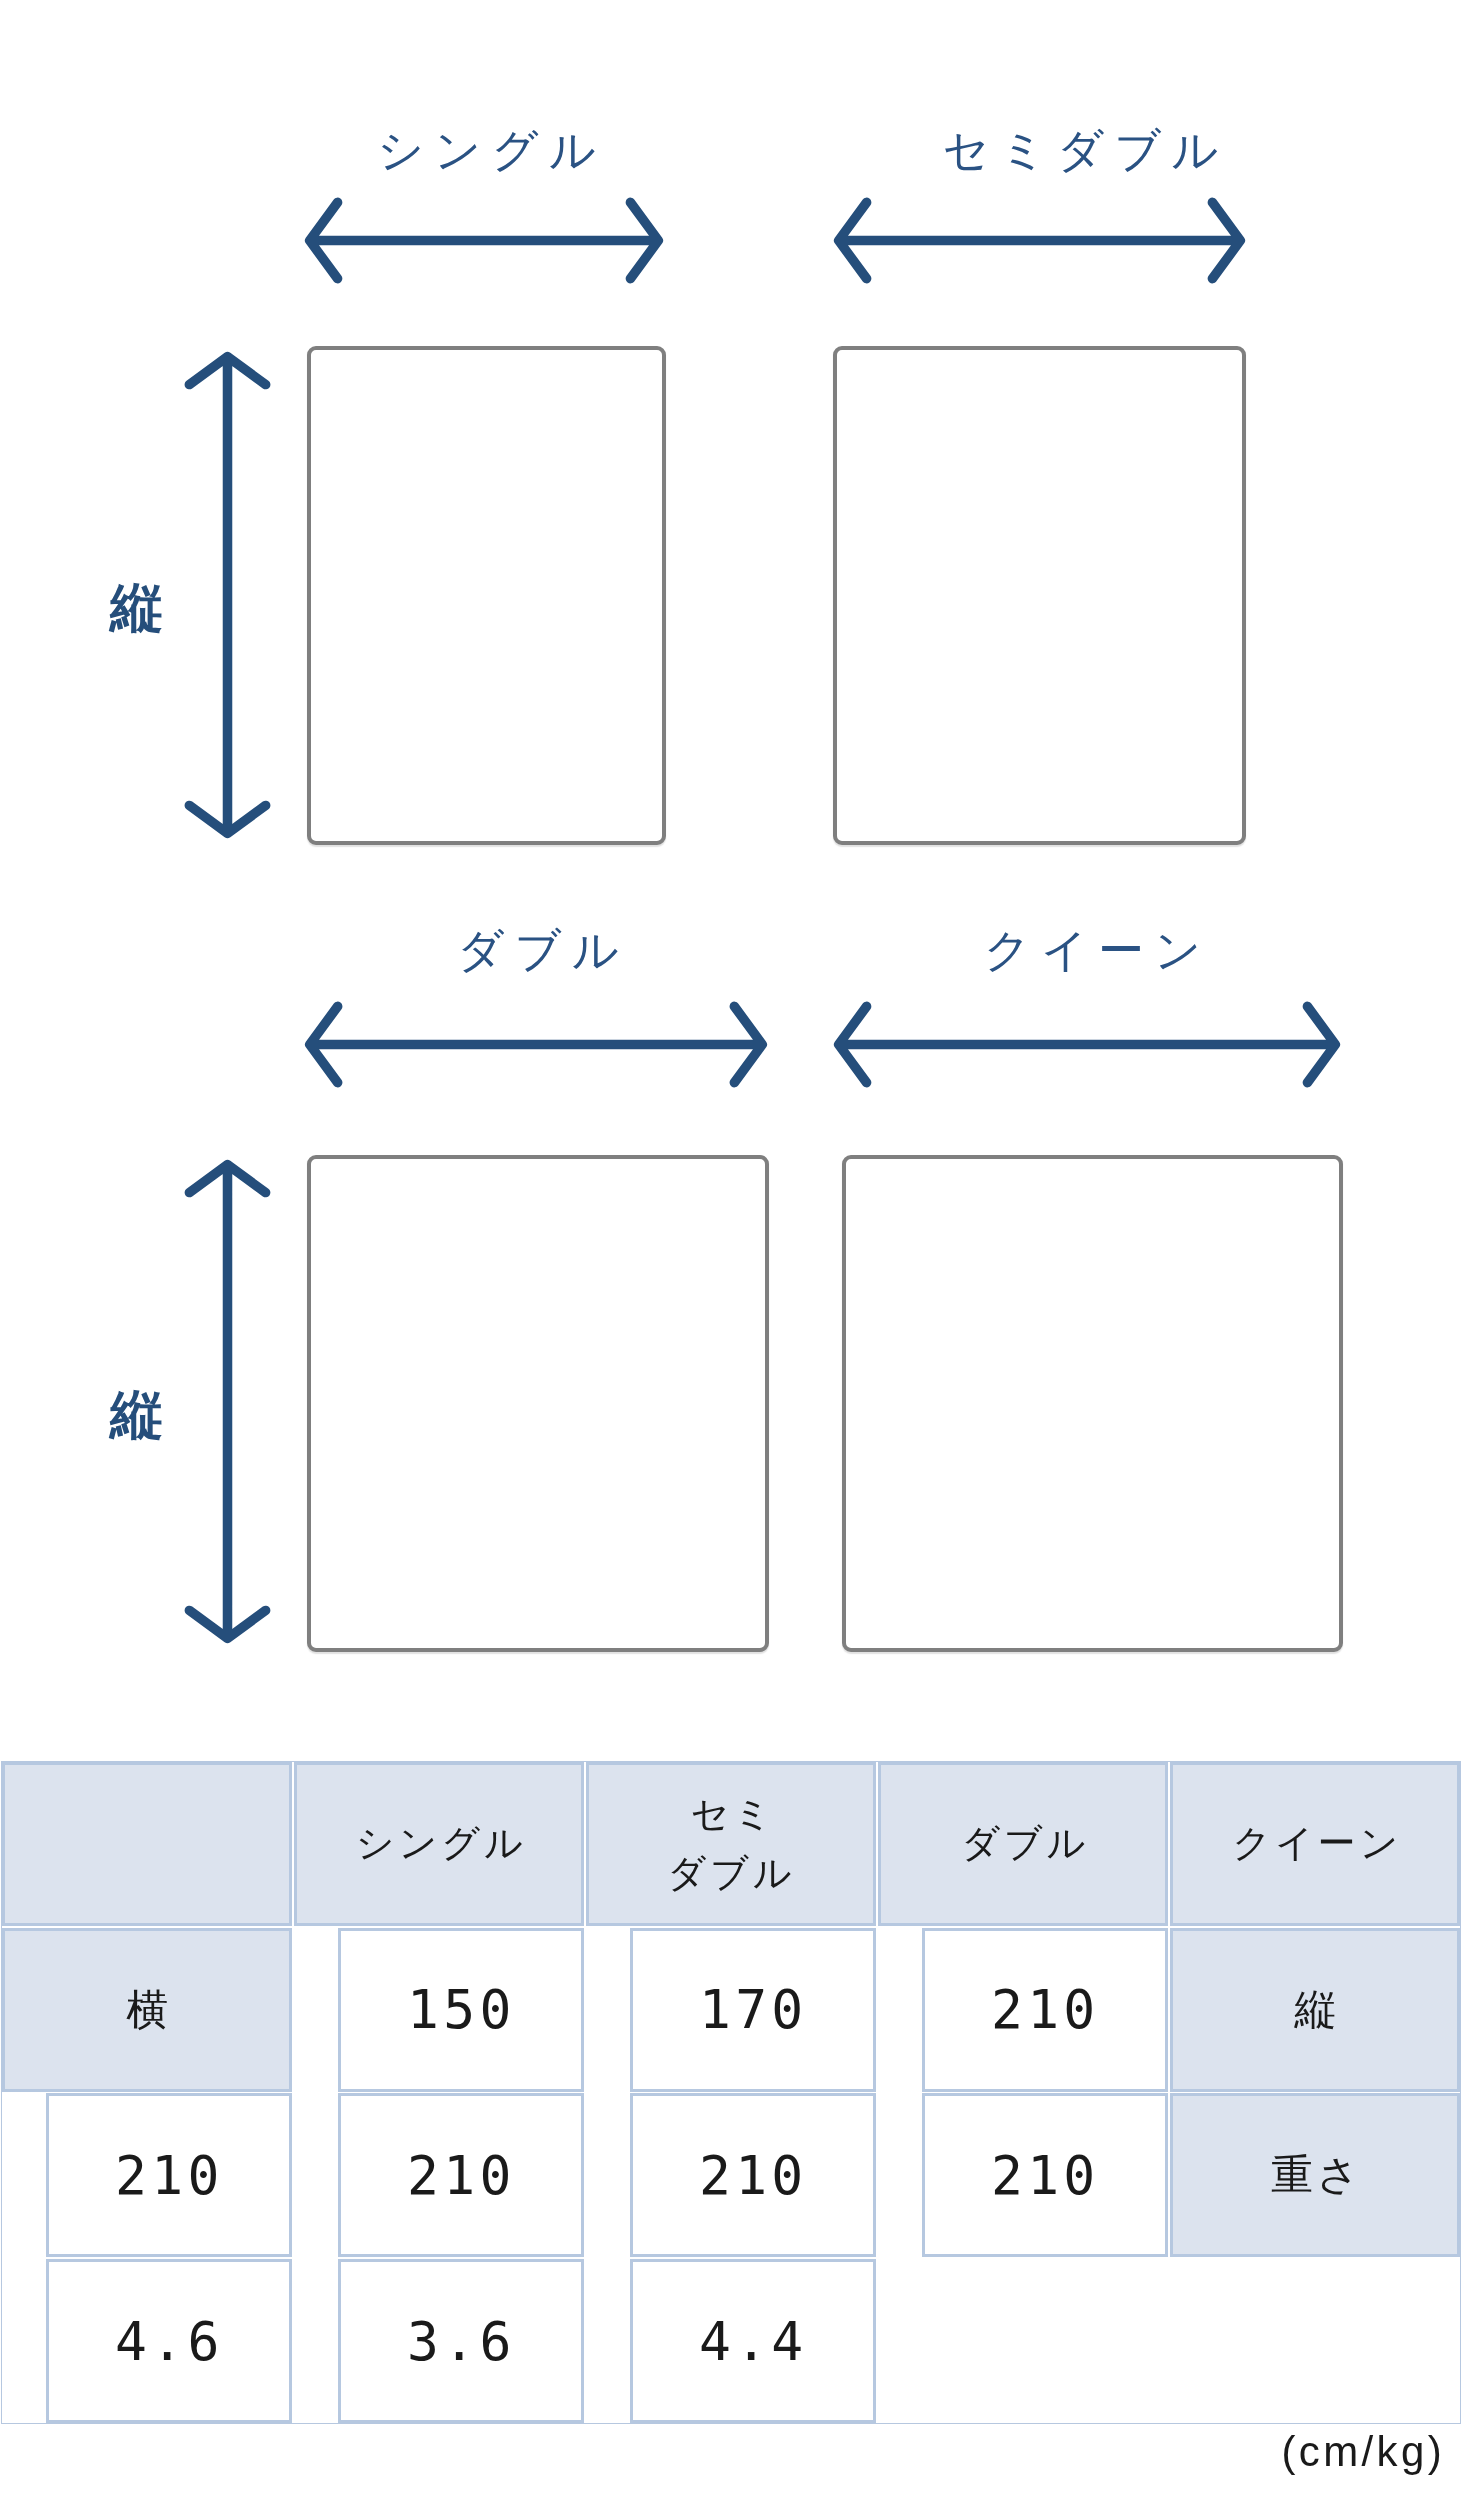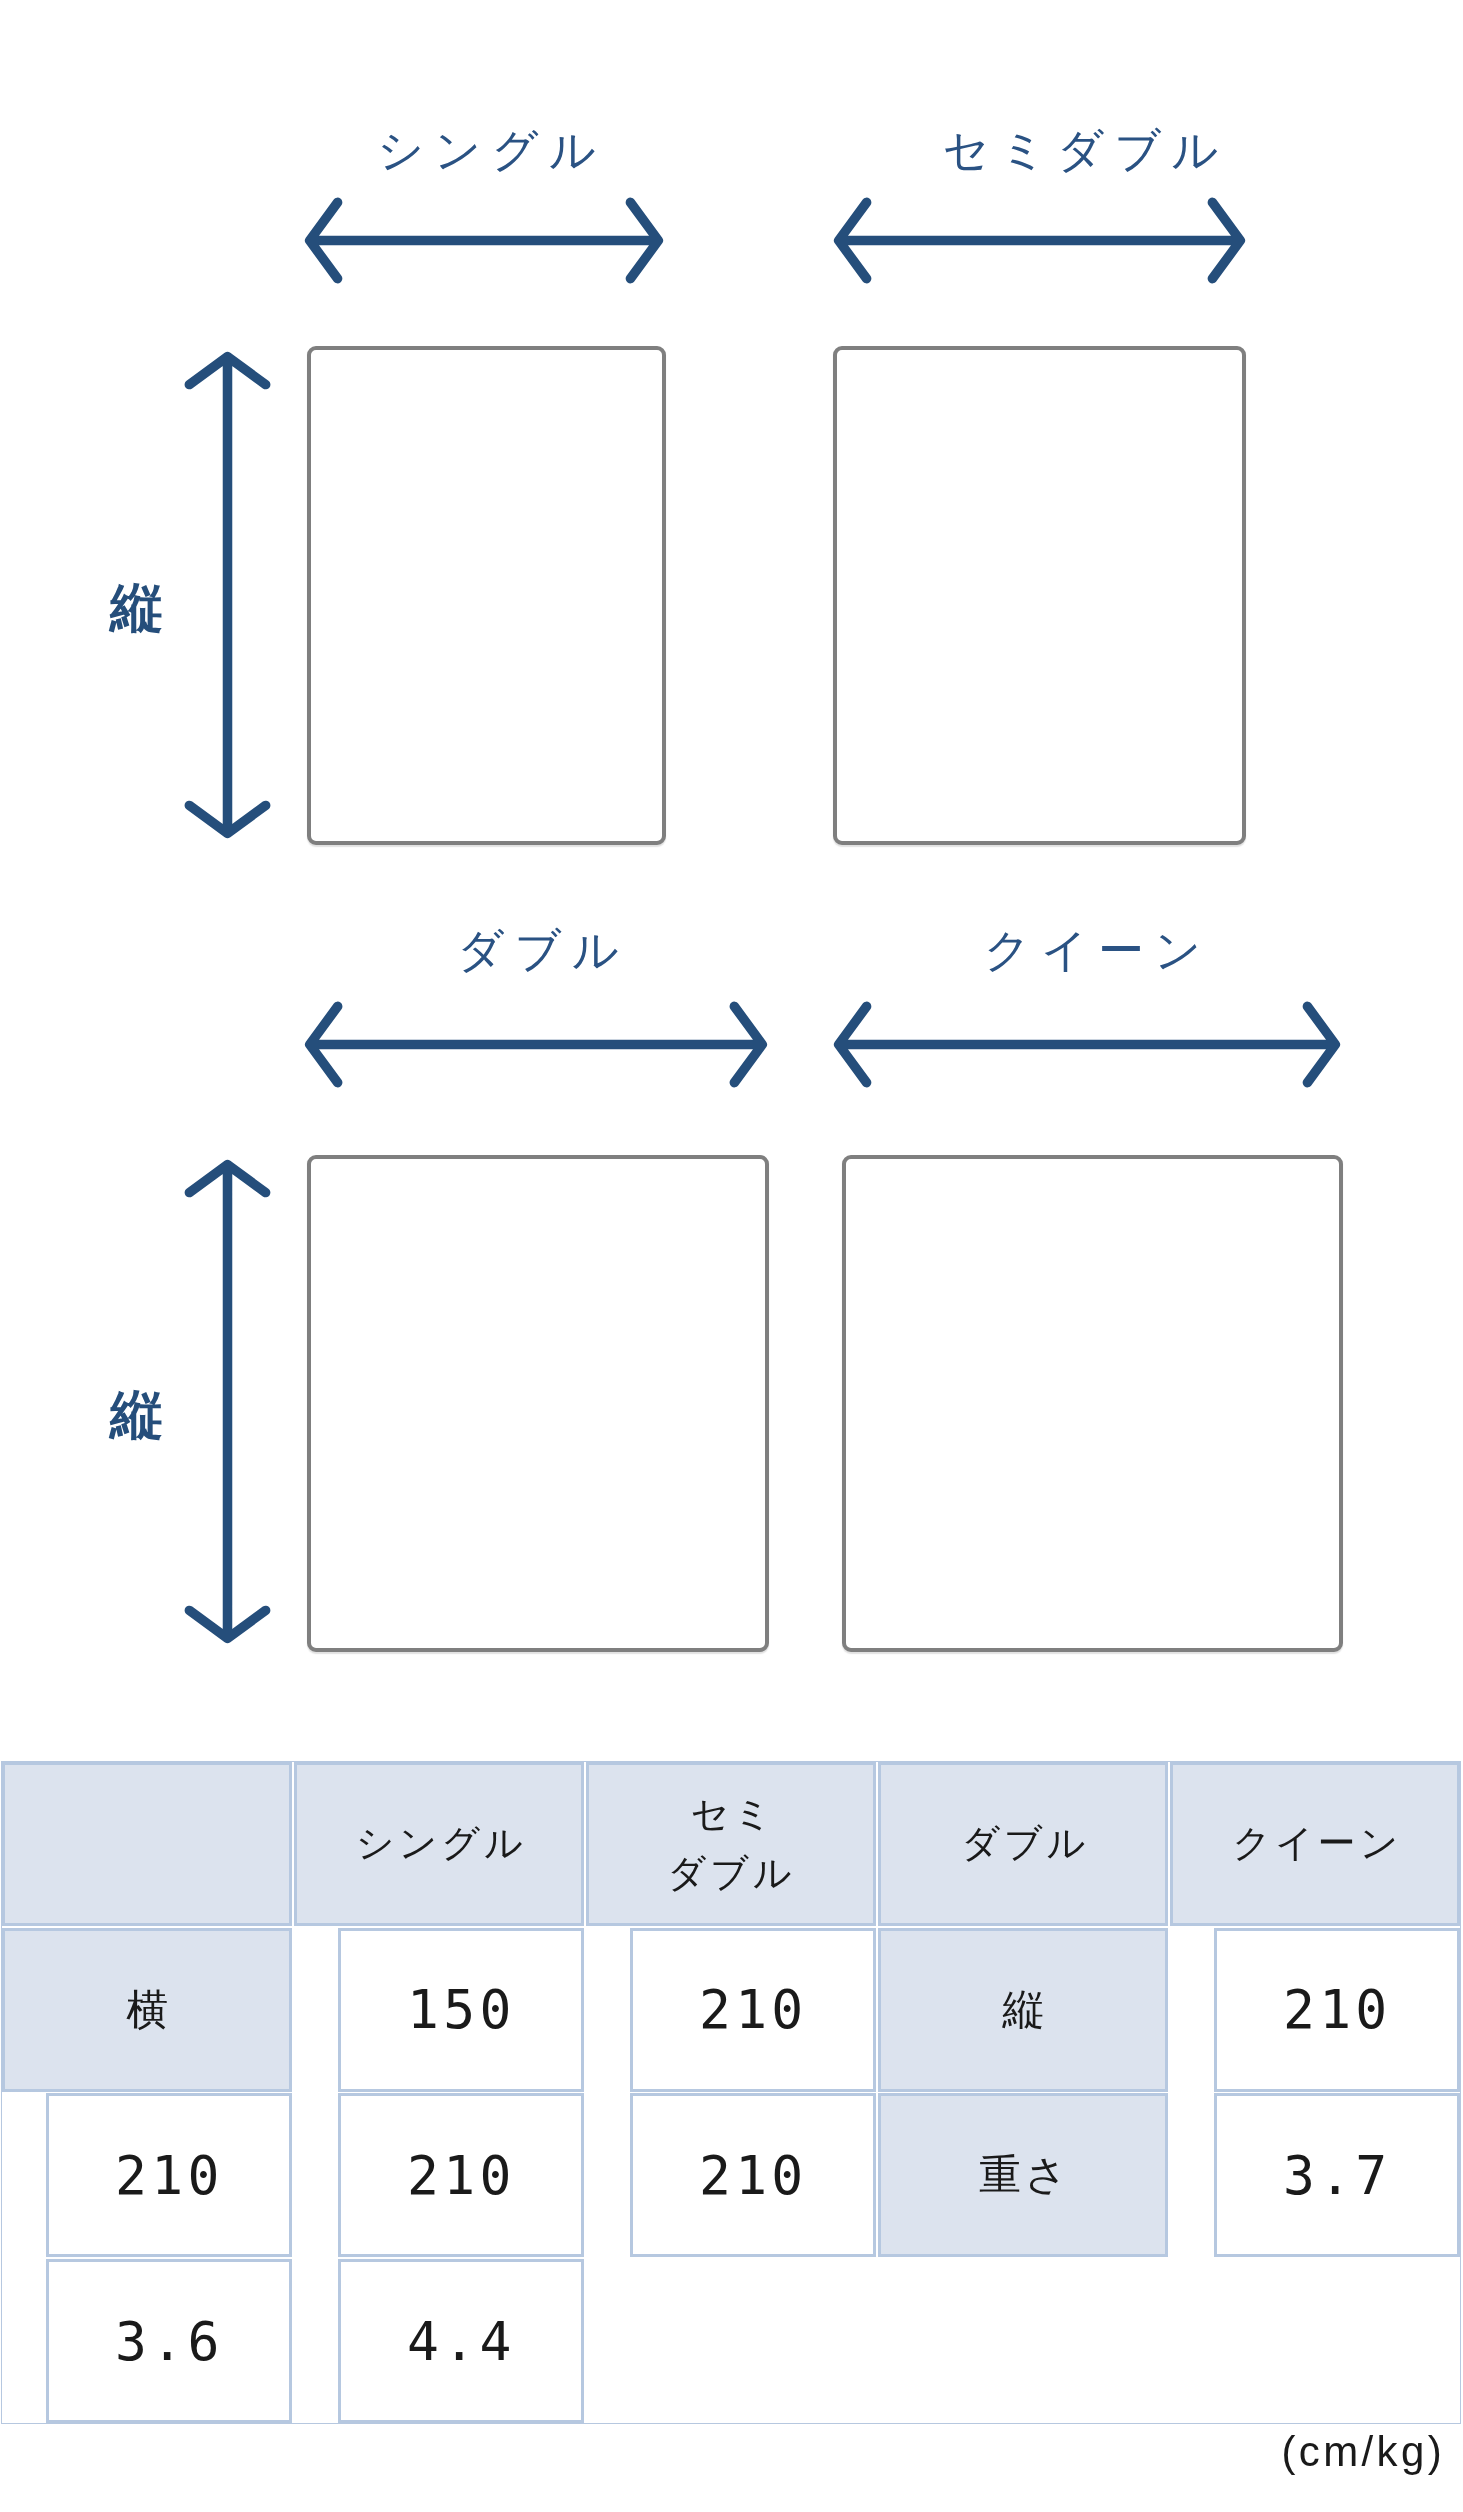--- a/index.html
+++ b/index.html
@@ -153,30 +153,31 @@
 
     <div class="cell head"></div>
     <div class="cell head">シングル</div>
     <div class="cell head">セミ
 ダブル</div>
     <div class="cell head">ダブル</div>
     <div class="cell head">クイーン</div>
 
     <div class="cell rowhead">横</div>
     <div class="cell num">150</div>
+    <div class="cell num">170</div>
     <div class="cell num">210</div>
 
     <div class="cell rowhead">縦</div>
     <div class="cell num">210</div>
     <div class="cell num">210</div>
     <div class="cell num">210</div>
     <div class="cell num">210</div>
 
     <div class="cell rowhead">重さ</div>
-    <div class="cell num">3.7</div>
+    <div class="cell num">4.6</div>
     <div class="cell num">3.6</div>
     <div class="cell num">4.4</div>
   </div>
 
   <div class="unit-note">(cm/kg)</div>
 
 </div>
 
 
 </body></html>

